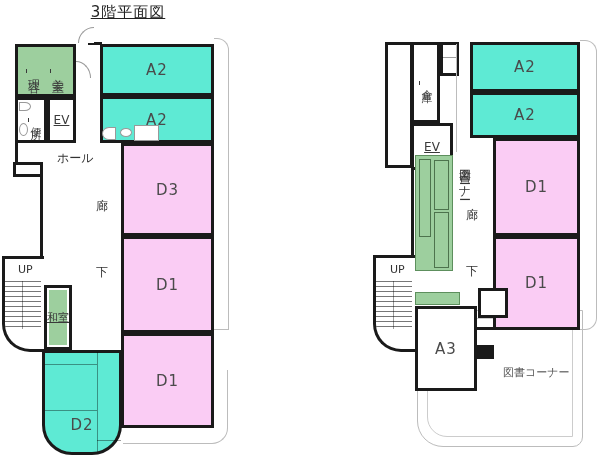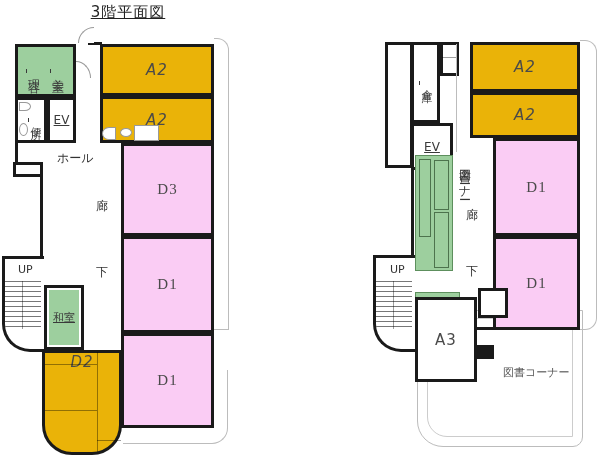--- a/index.html
+++ b/index.html
@@ -1,22 +1,22 @@
 <!DOCTYPE html>
 <html><head>
 <meta charset="utf-8">
 <style>
   html,body{margin:0;padding:0;background:#fff;}
   #canvas{position:relative;width:600px;height:461px;background:#fff;overflow:hidden;
           font-family:"DejaVu Sans","Liberation Sans",sans-serif;color:#3a3a3a;}
   .title{position:absolute;font-size:15px;color:#222;text-align:center;letter-spacing:1px;}
   .room{position:absolute;box-sizing:border-box;border:3px solid #1a1a1a;background:#fff;
         display:flex;align-items:center;justify-content:center;}
-  .fillA{background:#eab308;font-style:italic;}
-  .fillD{background:#FACCF4;font-family:Liberation Serif, serif;}
+  .fillA{background:#5eead4;}
+  .fillD{background:#FACCF4;}
   .fillG{background:#9DCF9E;}
   .room-label{font-size:15px;color:#4a4a4a;letter-spacing:1px;}
   .small-label{font-size:11px;color:#3a3a3a;text-decoration:underline;}
   .vtext{writing-mode:vertical-rl;letter-spacing:2px;}
   .wall{position:absolute;background:#1a1a1a;}
   .thin{position:absolute;box-sizing:border-box;border:1px solid #bcbcbc;background:transparent;}
   .label{position:absolute;font-size:12px;color:#333;}
   .stairbox{position:absolute;box-sizing:border-box;background:#fff;border:3px solid #1a1a1a;
             border-right:none;border-bottom-left-radius:28px;}
   .hatch{position:absolute;background:repeating-linear-gradient(to bottom,#777 0,#777 1px,transparent 1px,transparent 5px);}
@@ -67,30 +67,30 @@
   <div class="room fillD" style="left:121px;top:143px;width:93px;height:93px;">
     <span class="room-label">D3</span>
   </div>
   <div class="room fillD" style="left:121px;top:236px;width:93px;height:97px;">
     <span class="room-label">D1</span>
   </div>
   <div class="room fillD" style="left:121px;top:333px;width:93px;height:95px;">
     <span class="room-label">D1</span>
   </div>
 
-  <div class="room fillA" style="left:42px;top:350px;width:80px;height:105px;border-radius:0 0 30px 30px;align-items:flex-start;">
+  <div class="room fillA" style="left:42px;top:350px;width:80px;height:105px;border-radius:0 0 30px 30px;align-items:flex-end;">
     <span class="room-label" style="margin-bottom:18px;">D2</span>
   </div>
 
   <div class="iline" style="left:97px;top:352px;width:1px;height:100px;"></div>
   <div class="iline" style="left:45px;top:364px;width:52px;height:1px;"></div>
   <div class="iline" style="left:45px;top:410px;width:52px;height:1px;"></div>
   <div class="iline" style="left:97px;top:440px;width:24px;height:1px;"></div>
 
-  <div class="room fillG" style="left:44px;top:285px;width:40px;height:65px;box-shadow:inset 0 0 0 2px #fff;">
+  <div class="room fillG" style="left:44px;top:285px;width:28px;height:65px;box-shadow:inset 0 0 0 2px #fff;">
     <span class="small-label">和室</span>
   </div>
 
   <div class="stairbox" style="left:2px;top:256px;width:42px;height:96px;"></div>
   <div class="hatch" style="left:5px;top:281px;width:36px;height:48px;"></div>
   <div class="iline" style="left:22px;top:281px;width:1px;height:48px;"></div>
   <div class="label" style="left:18px;top:263px;font-size:11px;">UP</div>
 
   <div class="wall" style="left:15px;top:141px;width:3px;height:23px;"></div>
   <div class="room" style="left:13px;top:162px;width:30px;height:15px;"></div>
@@ -141,21 +141,21 @@
   <div class="shelf" style="left:434px;top:160px;width:15px;height:50px;"></div>
   <div class="shelf" style="left:434px;top:212px;width:15px;height:56px;"></div>
   <div class="label vtext" style="left:456px;top:160px;height:112px;font-size:12px;letter-spacing:1px;">図書コーナー</div>
   <div class="gbox" style="left:415px;top:292px;width:45px;height:13px;"></div>
 
   <div class="stairbox" style="left:373px;top:255px;width:42px;height:97px;"></div>
   <div class="hatch" style="left:376px;top:281px;width:36px;height:48px;"></div>
   <div class="iline" style="left:393px;top:281px;width:1px;height:48px;"></div>
   <div class="label" style="left:390px;top:263px;font-size:11px;">UP</div>
 
-  <div class="room" style="left:415px;top:297px;width:62px;height:85px;">
+  <div class="room" style="left:415px;top:306px;width:62px;height:85px;">
     <span class="room-label">A3</span>
   </div>
   <div class="wall" style="left:474px;top:345px;width:20px;height:14px;"></div>
   <div class="wall" style="left:475px;top:327px;width:21px;height:3px;"></div>
 
   <div class="label" style="left:466px;top:207px;">廊</div>
   <div class="label" style="left:466px;top:263px;">下</div>
   <div class="label" style="left:503px;top:365px;font-size:11px;color:#555;">図書コーナー</div>
 
 </div>

